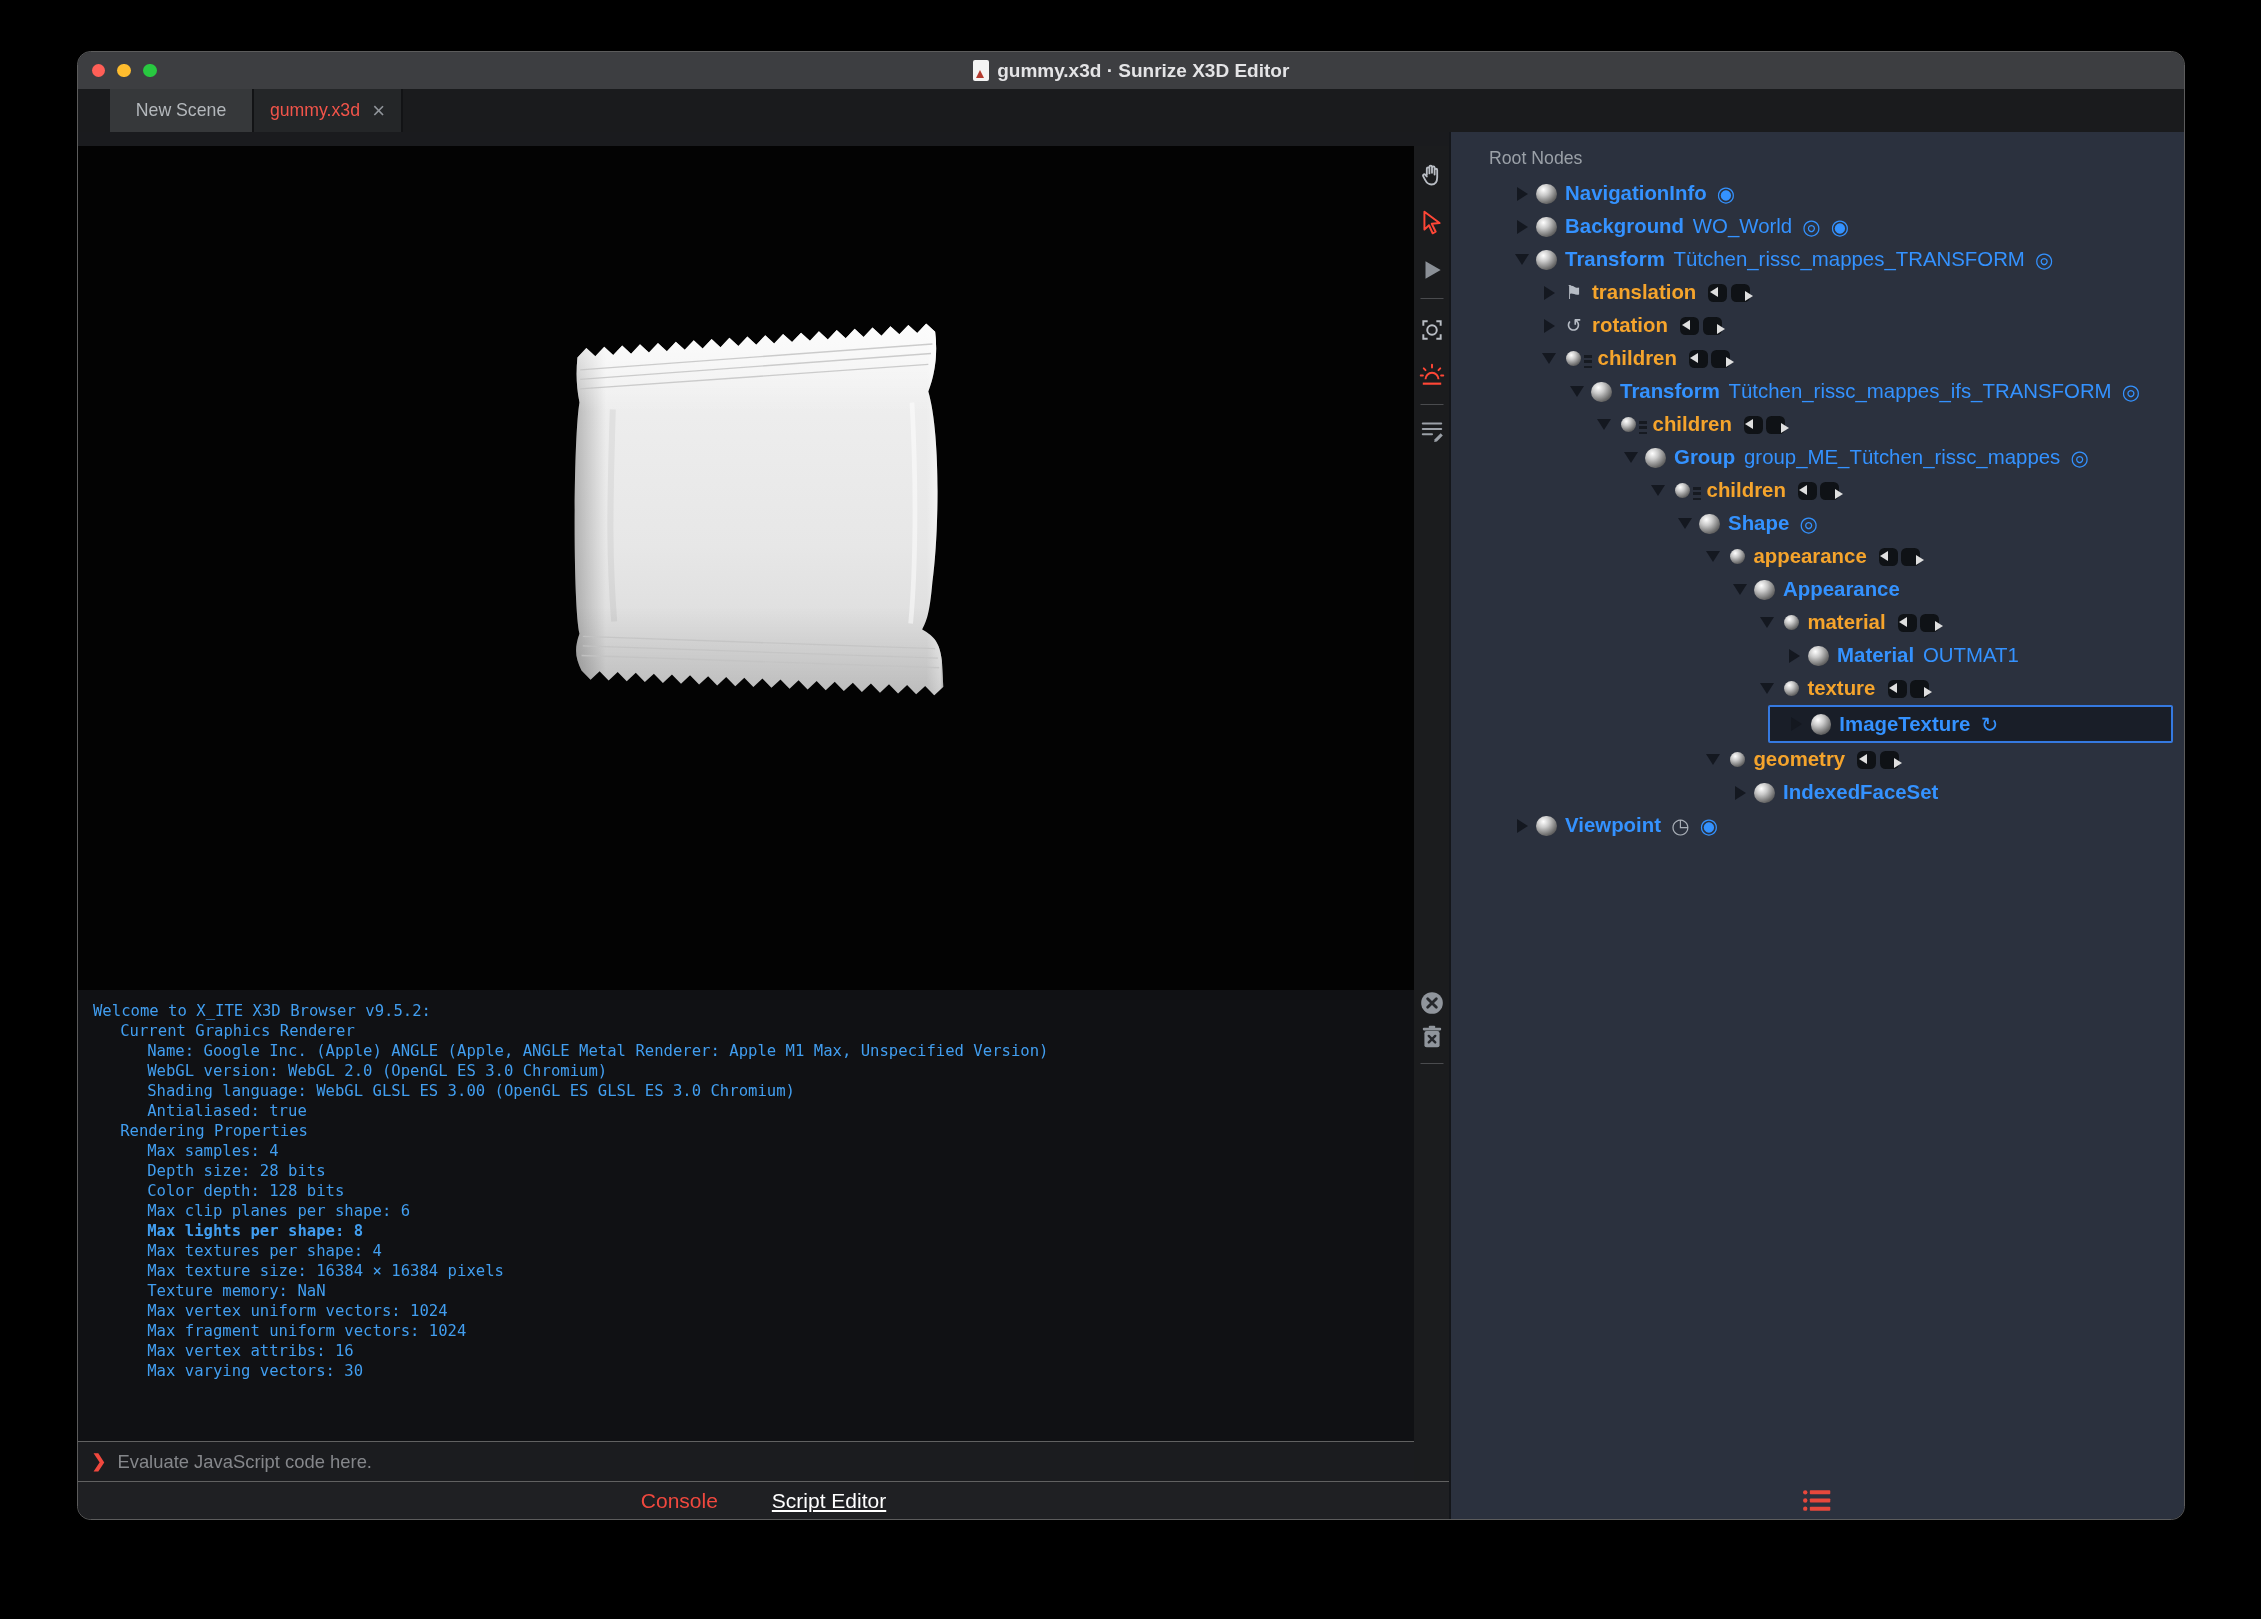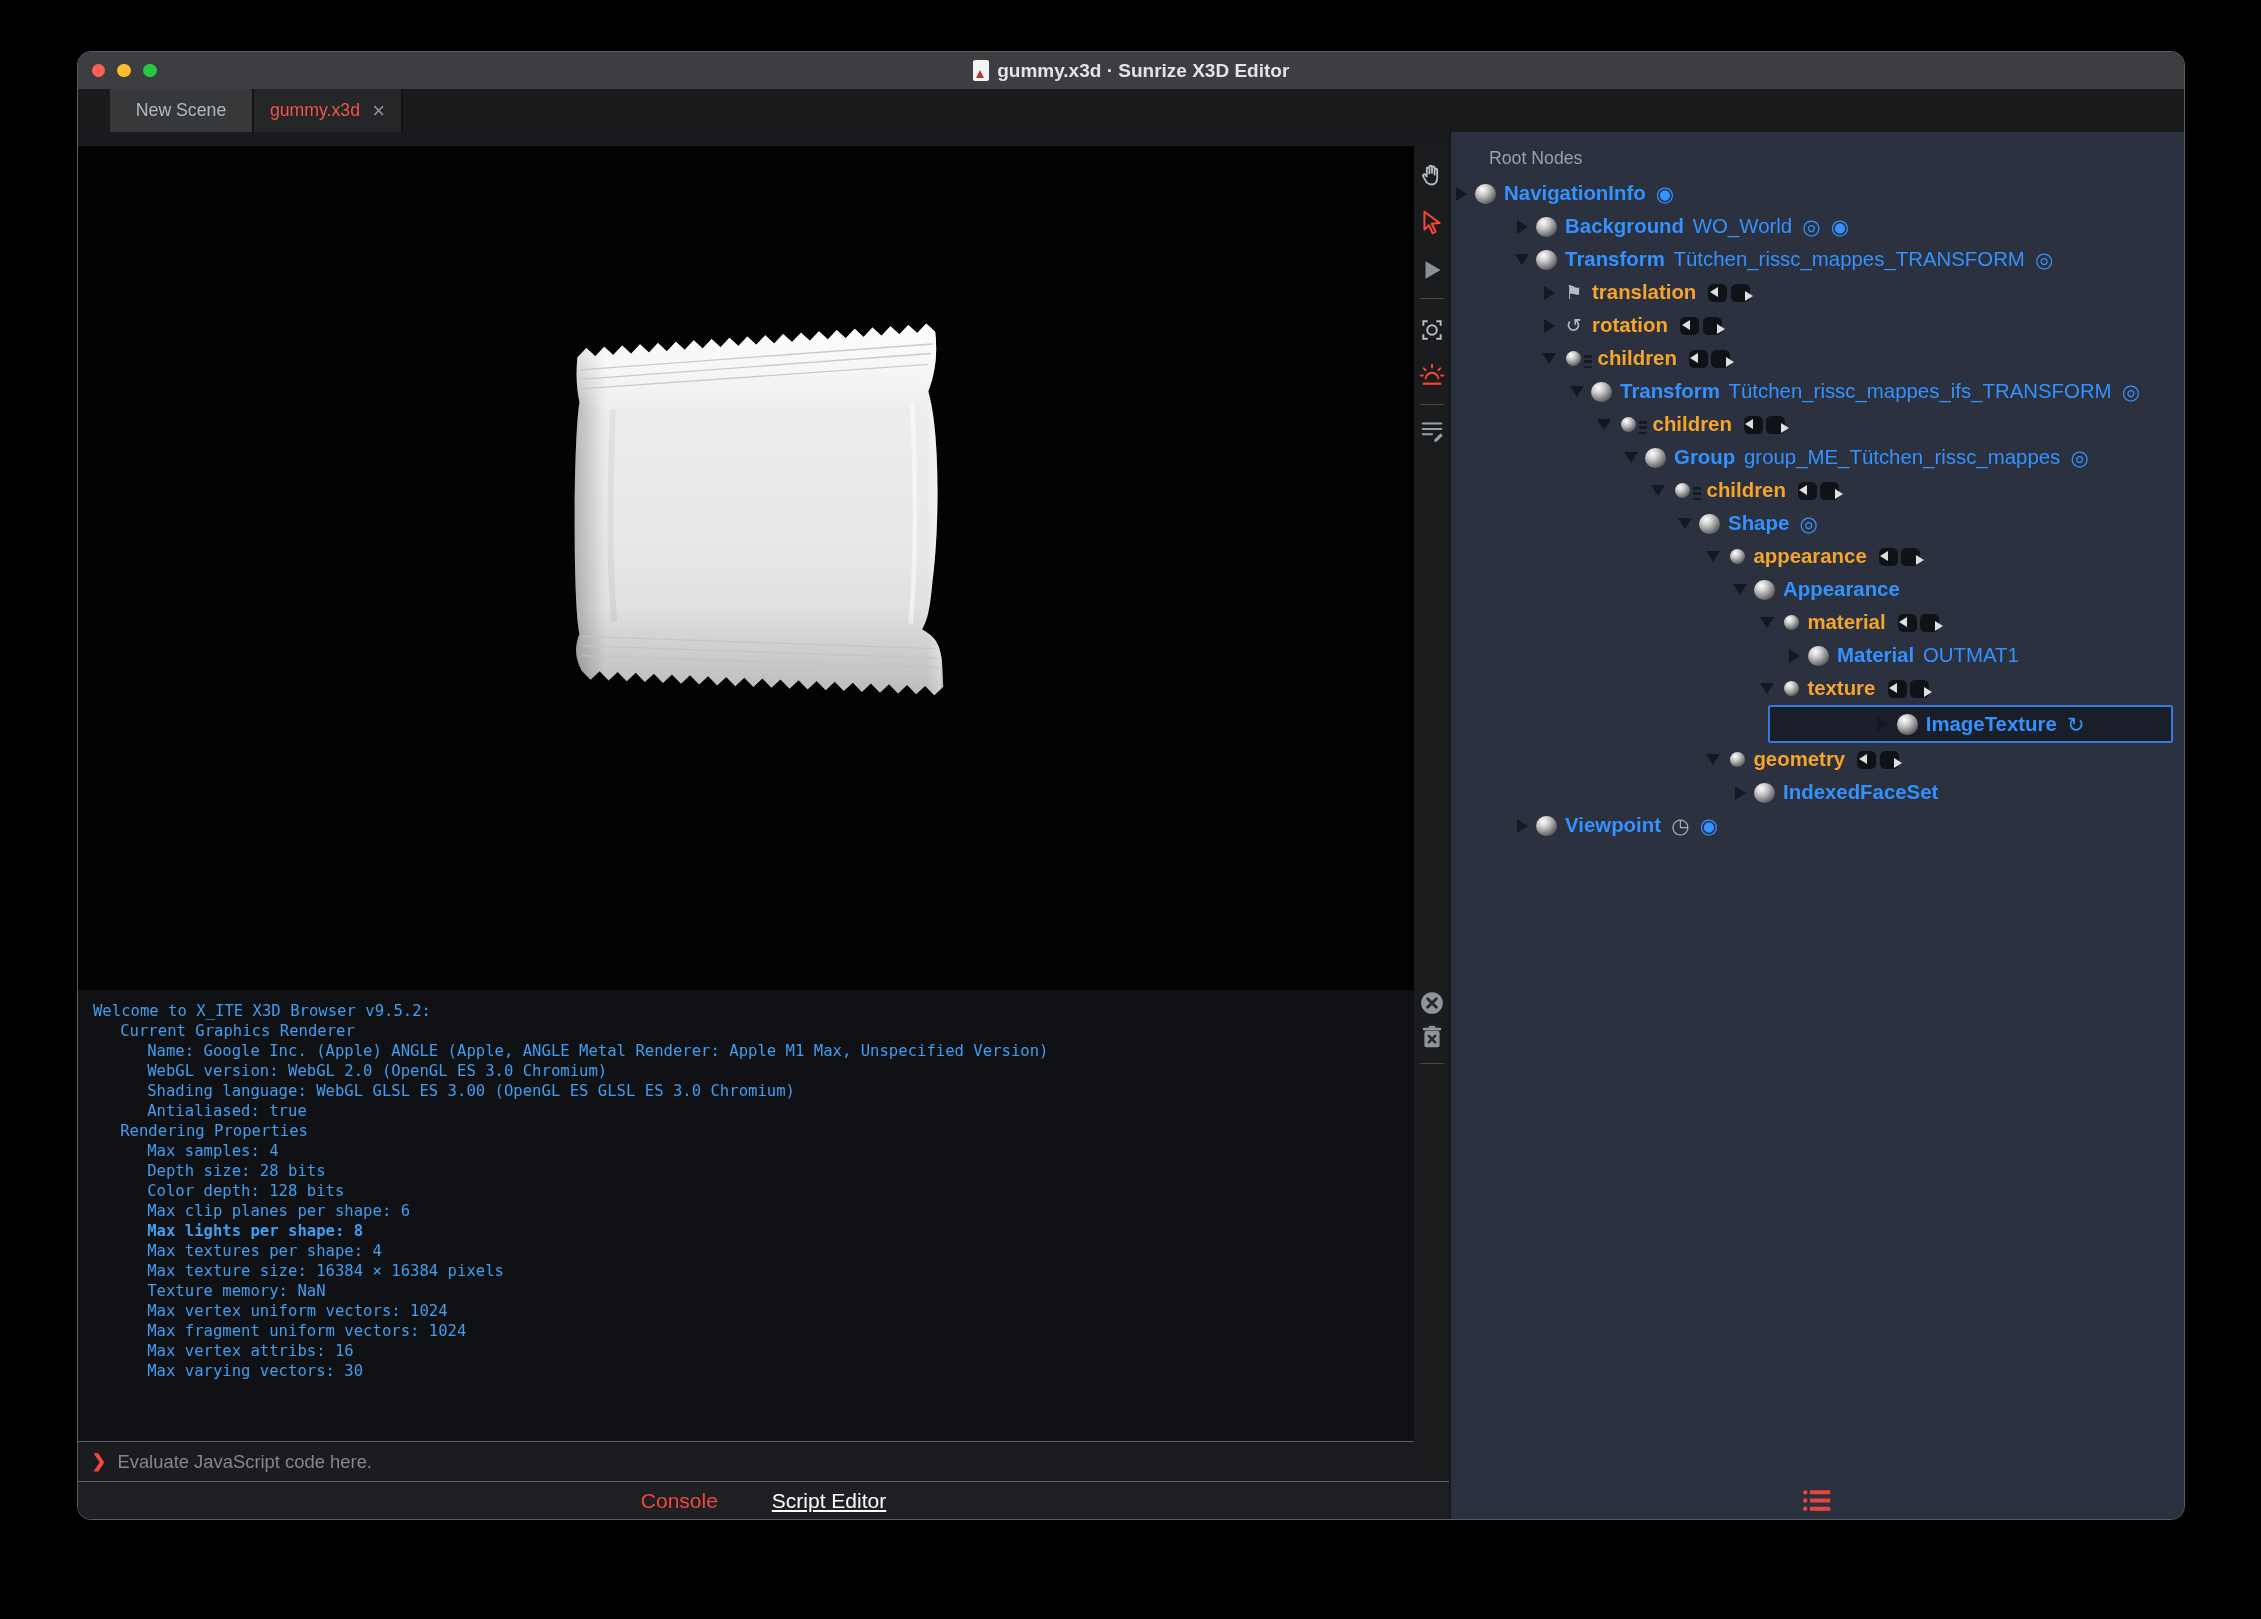--- a/index.html
+++ b/index.html
@@ -235,21 +235,21 @@
       <div class="bottombar">
         <span class="bt active">Console</span>
         <span class="bt idle">Script Editor</span>
       </div>
     </div>
 
     <div class="right-panel">
       <div class="panel-scroll">
         <div class="root-label">Root Nodes</div>
         <div id="tree">
-            <div class="trow" style=" text-align: center;">
+            <div class="trow" style="padding-left: 61px; text-align: center;">
               <span class="arrbox">
                 <span class="arr r"></span>
               </span>
               <span class="sphere"></span>
               <span class="tname node">NavigationInfo</span>
               <span class="ex blue">◉</span>
             </div>
             <div class="trow" style="padding-left: 61px;">
               <span class="arrbox">
                 <span class="arr r"></span>
@@ -444,21 +444,21 @@
               <span class="tname field">texture</span>
               <span class="routes">
                 <span class="rb">
                   <i class="tl"></i>
                 </span>
                 <span class="rb">
                   <i class="br"></i>
                 </span>
               </span>
             </div>
-            <div class="trow selected" style="margin-left: 317px; padding-left: 16.3px; justify-content: center;">
+            <div class="trow selected" style="margin-left: 317px; padding-left: 16.3px;">
               <span class="arrbox">
                 <span class="arr r"></span>
               </span>
               <span class="sphere"></span>
               <span class="tname node">ImageTexture</span>
               <span class="ex blue">↻</span>
             </div>
             <div class="trow" style="padding-left: 252px;">
               <span class="arrbox">
                 <span class="arr d"></span>

